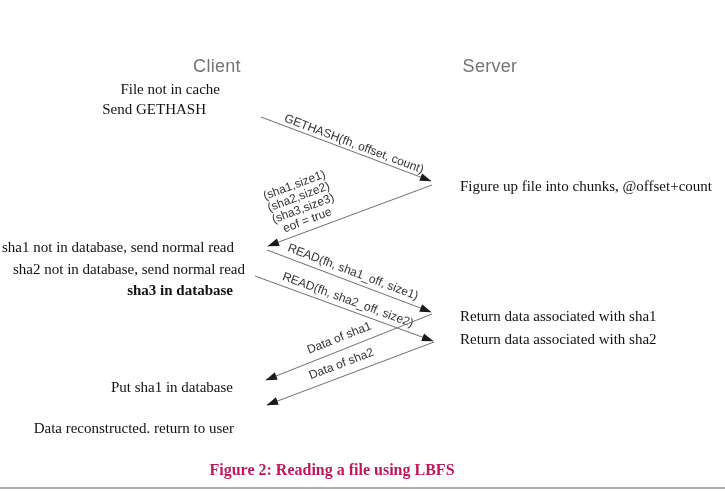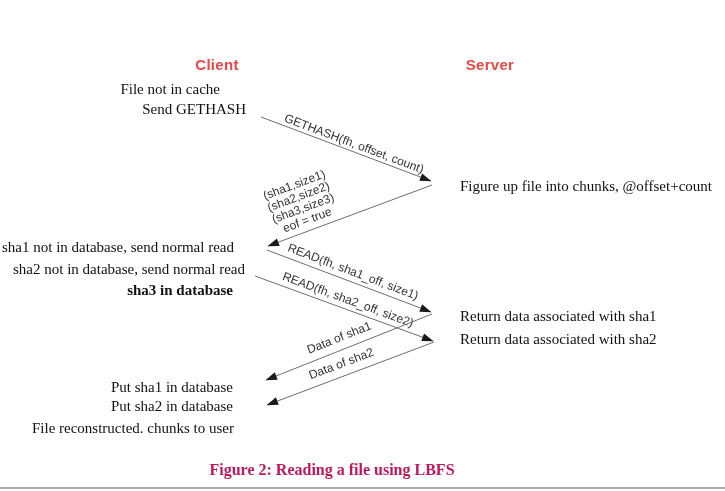--- a/index.html
+++ b/index.html
@@ -13,24 +13,24 @@
   }
   #arrows {
     position: absolute;
     left: 0; top: 0;
     width: 725px; height: 491px;
   }
   .col-title {
     position: absolute;
     transform: translateX(-50%);
     font-family: "Liberation Sans", sans-serif;
-    font-weight: bold;
-    font-size: 15px;
+    font-weight: normal;
+    font-size: 18px;
     letter-spacing: 0.3px;
-    color: #ef4444;
+    color: #737373;
     white-space: nowrap;
   }
   .serif-note {
     position: absolute;
     font-family: "Liberation Serif", serif;
     font-size: 15px;
     line-height: 19px;
     color: #111;
     white-space: nowrap;
   }
@@ -88,29 +88,28 @@
     <text class="msg-label" transform="translate(342,345) rotate(-21.7)" text-anchor="middle" y="-4">Data of sha1</text>
 
     <line x1="434" y1="342" x2="267" y2="405" stroke="#6f6f6f" stroke-width="1" marker-end="url(#ah)"></line>
     <text class="msg-label" transform="translate(344,371) rotate(-20.7)" text-anchor="middle" y="-4">Data of sha2</text>
   </svg>
 
   <div class="col-title" style="left:217px; top:56px;">Client</div>
   <div class="col-title" style="left:490px; top:56px;">Server</div>
 
   <div class="serif-note" style="right:505px; top:80px;">File not in cache</div>
-  <div class="serif-note" style="right:479px; top:100px;font-family:Liberation Serif, serif;">Send GETHASH</div>
+  <div class="serif-note" style="right:519px; top:100px;font-family:Liberation Serif, serif;">Send GETHASH</div>
 
   <div class="serif-note" style="right:491px; top:238px;">sha1 not in database, send normal read</div>
   <div class="serif-note" style="right:480px; top:260px;">sha2 not in database, send normal read</div>
   <div class="serif-note" style="right:492px; top:281px;font-weight:bold;">sha3 in database</div>
 
   <div class="serif-note" style="right:492px; top:378px;">Put sha1 in database</div>
-  <div class="serif-note" style="right:492px; top:397px;">Put sha2 in database</div>
-  <div class="serif-note" style="right:491px; top:419px;">File reconstructed. chunks to user</div>
+  <div class="serif-note" style="right:491px; top:419px;">Data reconstructed. return to user</div>
 
   <div class="serif-note" style="left:460px; top:177px;">Figure up file into chunks, @offset+count</div>
   <div class="serif-note" style="left:460px; top:307px;">Return data associated with sha1</div>
   <div class="serif-note" style="left:460px; top:330px;">Return data associated with sha2</div>
 
   <div class="caption" style="left:332px; top:461px;">Figure 2: Reading a file using LBFS</div>
 
   <div class="bottom-rule"></div>
 </div>
 

